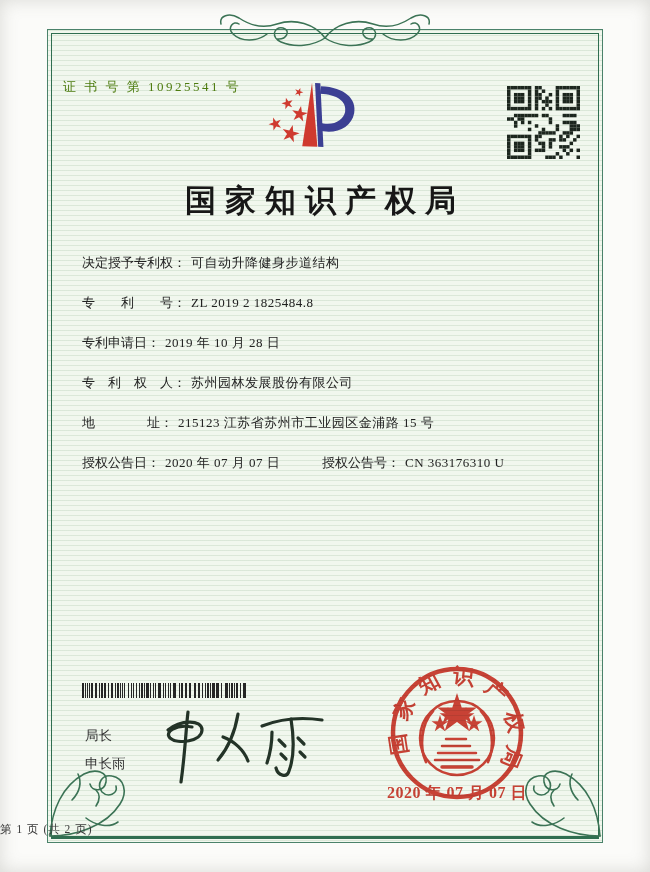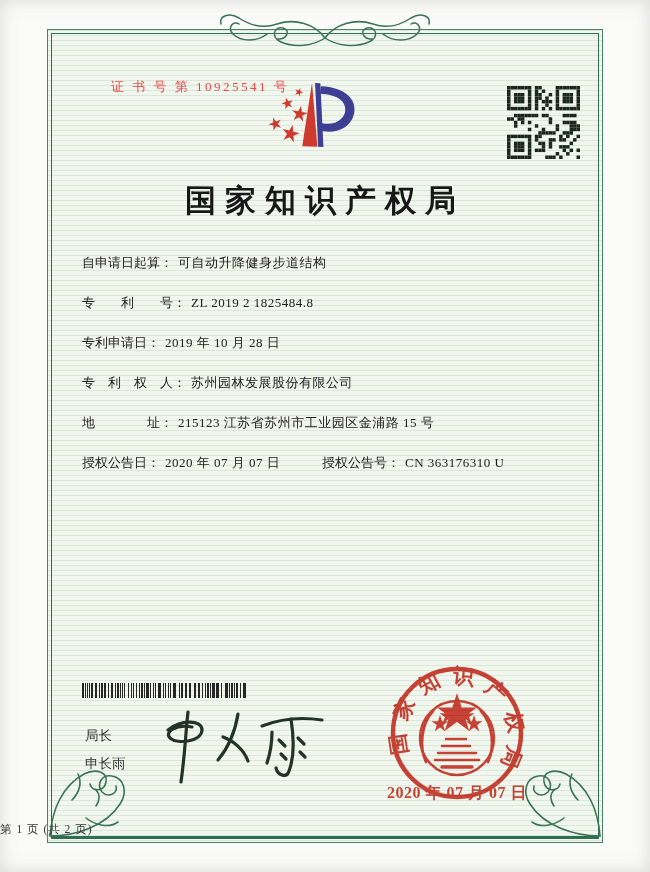--- a/index.html
+++ b/index.html
@@ -26,22 +26,21 @@
     content:"";position:absolute;inset:3px;
     border:1.5px solid #2f6e50;border-bottom-width:3px;pointer-events:none;
   }
   .ornament{position:absolute;pointer-events:none;}
   .orn-top{left:215px;top:14px;}
   .orn-bl{left:46px;top:748px;transform:scaleX(-1);}
   .orn-br{left:504px;top:748px;}
   
   .cert-no{
     position:absolute;left:63px;top:78px;font-size:13px;letter-spacing:2.5px;
-    color:#ef4444;
-    margin-left:48px;
+    color:#4d7c0f;
   }
   .logo{position:absolute;left:264px;top:74px;}
   .qr{position:absolute;left:507px;top:86px;}
   .title{
     position:absolute;left:0;top:180px;width:650px;text-align:center;
     font-size:31px;font-weight:bold;letter-spacing:9px;color:#171717;
   }
   
   .fields{position:absolute;left:82px;top:256px;width:492px;font-size:13px;color:#222;}
   .field-row{position:relative;line-height:14px;margin-bottom:26px;white-space:nowrap;}
@@ -326,21 +325,21 @@
       <rect x="41.71" y="69.52" width="3.48" height="3.48" fill="#1c261e"></rect>
       <rect x="45.19" y="69.52" width="3.48" height="3.48" fill="#1c261e"></rect>
       <rect x="52.14" y="69.52" width="3.48" height="3.48" fill="#1c261e"></rect>
       <rect x="69.52" y="69.52" width="3.48" height="3.48" fill="#1c261e"></rect>
     </svg>
 
   <div class="title">国家知识产权局</div>
 
   <div class="fields">
     <div class="field-row">
-      <span class="field-label">自申请日起算：</span><span class="field-value">可自动升降健身步道结构</span>
+      <span class="field-label">决定授予专利权：</span><span class="field-value">可自动升降健身步道结构</span>
     </div>
     <div class="field-row">
       <span class="field-label">专　　利　　号：</span><span class="field-value">ZL 2019 2 1825484.8</span>
     </div>
     <div class="field-row">
       <span class="field-label">专利申请日：</span><span class="field-value">2019 年 10 月 28 日</span>
     </div>
     <div class="field-row">
       <span class="field-label">专　利　权　人：</span><span class="field-value">苏州园林发展股份有限公司</span>
     </div>

